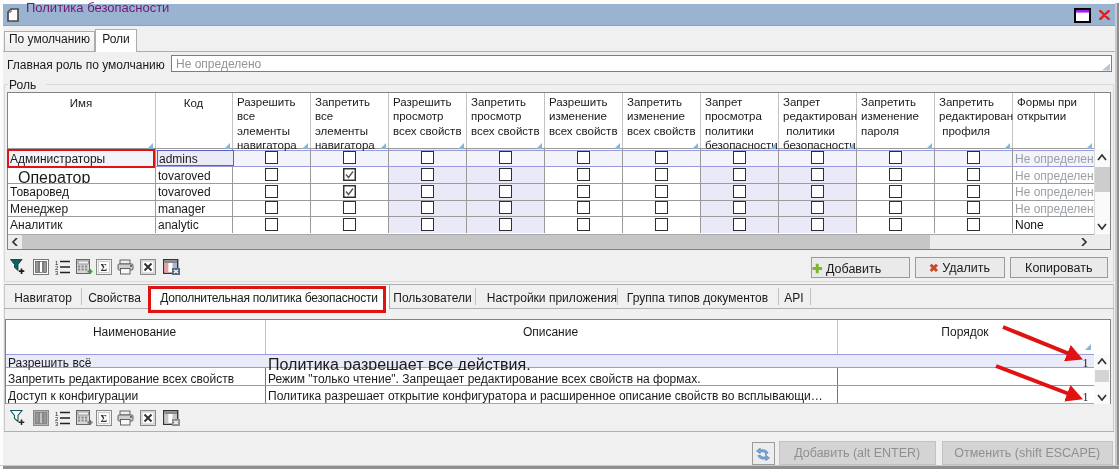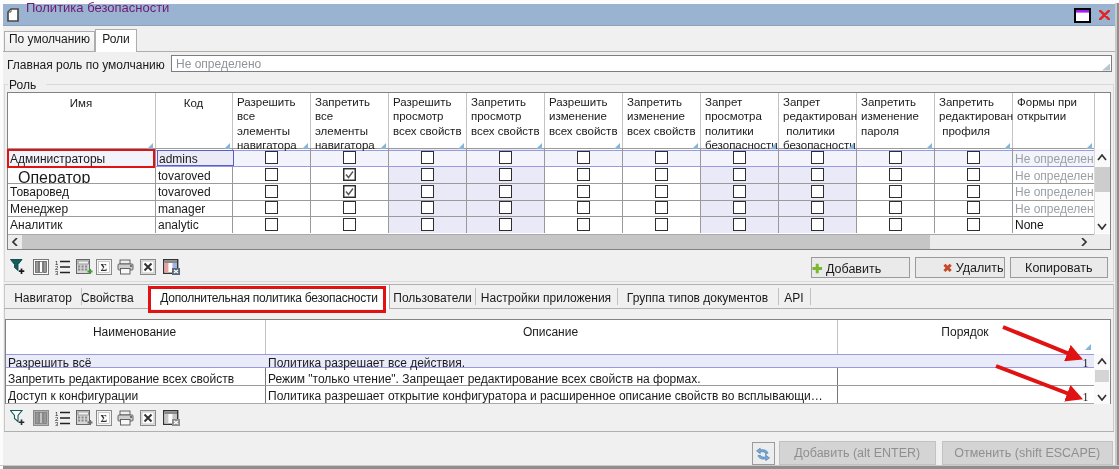--- a/index.html
+++ b/index.html
@@ -269,34 +269,34 @@
   </svg>
 <svg class="a" style="left:163px;top:259px" width="17" height="16" viewBox="0 0 17 16">
     <rect x="0.7" y="0.7" width="14" height="13.6" fill="#fff" stroke="#333" stroke-width="1.4"></rect>
     <rect x="1.4" y="1.4" width="12.6" height="2.6" fill="#888"></rect>
     <rect x="1.4" y="4" width="4" height="9.6" fill="#e8a0a0"></rect>
     <rect x="9.5" y="4" width="4.5" height="9.6" fill="#a0b4e8"></rect>
     <rect x="9" y="9" width="8" height="7" fill="#5a6a7a"></rect>
     <path d="M11 11 l4 3 m0 -3 l-4 3" stroke="#fff" stroke-width="1.4"></path>
   </svg>
 <div class="a" style="left:811px;top:257px;width:99px;height:20.5px;background:#eaeaea;border:1px solid #9a9a9a;font-size:12.5px;text-align:left;padding-top:3px"><span style="color:#7cb82f;font-weight:bold;font-size:12.5px">✚</span> Добавить</div>
-<div class="a" style="left:914.5px;top:257px;width:90px;height:20.5px;background:#eaeaea;border:1px solid #9a9a9a;font-size:12.5px;text-align:right;padding-top:3px"><span style="color:#c64a2a;font-weight:bold;font-size:11.5px">✖</span> Удалить</div>
+<div class="a" style="left:914.5px;top:257px;width:90px;height:20.5px;background:#eaeaea;border:1px solid #9a9a9a;font-size:12.5px;text-align:center;padding-top:3px"><span style="color:#c64a2a;font-weight:bold;font-size:11.5px">✖</span> Удалить</div>
 <div class="a" style="left:1010px;top:257px;width:97.5px;height:20.5px;background:#eaeaea;border:1px solid #9a9a9a;font-size:12.5px;text-align:center;padding-top:3px">Копировать</div>
 <div class="a" style="left:4px;top:283.5px;width:1110px;height:1px;background:#b0b0b0"></div>
 <div class="a" style="left:4px;top:283.5px;width:1px;height:147px;background:#c9c9c9"></div>
 <div class="a" style="left:1113px;top:283.5px;width:1px;height:147px;background:#c9c9c9"></div>
 <div class="a" style="left:4px;top:430.5px;width:1110px;height:1px;background:#b0b0b0"></div>
 <div class="a" style="left:4px;top:307.8px;width:144px;height:1px;background:#b0b0b0"></div>
 <div class="a" style="left:390px;top:307.8px;width:724px;height:1px;background:#b0b0b0"></div>
 <div class="a" style="left:148px;top:284.5px;width:242px;height:24px;background:#fff;border-left:1px solid #b0b0b0;border-right:1px solid #b0b0b0"></div>
 <div class="a" style="left:5px;top:290.5px;width:76px;height:14px;text-align:center;font-size:12px;white-space:nowrap">Навигатор</div>
-<div class="a" style="left:81px;top:290.5px;width:67px;height:14px;font-size:12px;white-space:nowrap">Свойства</div>
+<div class="a" style="left:81px;top:290.5px;width:67px;height:14px;text-align:center;font-size:12px;white-space:nowrap">Свойства</div>
 <div class="a" style="left:148px;top:290.5px;width:242px;height:14px;text-align:center;font-size:12px;white-space:nowrap;letter-spacing:-0.25px">Дополнительная политика безопасности</div>
 <div class="a" style="left:390px;top:290.5px;width:85px;height:14px;text-align:center;font-size:12px;white-space:nowrap">Пользователи</div>
-<div class="a" style="left:475px;top:290.5px;width:142px;height:14px;text-align:center;font-size:12px;white-space:nowrap">Настройки приложения</div>
+<div class="a" style="left:475px;top:290.5px;width:142px;height:14px;text-align:right;font-size:12px;white-space:nowrap">Настройки приложения</div>
 <div class="a" style="left:617px;top:290.5px;width:161px;height:14px;text-align:center;font-size:12px;white-space:nowrap">Группа типов документов</div>
 <div class="a" style="left:778px;top:290.5px;width:32px;height:14px;text-align:center;font-size:12px;white-space:nowrap">API</div>
 <div class="a" style="left:81px;top:288px;width:1px;height:17px;background:#c2c2c2"></div>
 <div class="a" style="left:475px;top:288px;width:1px;height:17px;background:#c2c2c2"></div>
 <div class="a" style="left:617px;top:288px;width:1px;height:17px;background:#c2c2c2"></div>
 <div class="a" style="left:778px;top:288px;width:1px;height:17px;background:#c2c2c2"></div>
 <div class="a" style="left:810px;top:288px;width:1px;height:17px;background:#c2c2c2"></div>
 <div class="a" style="left:148px;top:285.8px;width:238px;height:27px;border:3px solid #e01212"></div>
 <div class="a" style="left:4.5px;top:318.6px;width:1106.0px;height:85.19999999999999px;background:#fff;border:1px solid #828282"></div>
 <div class="a" style="left:264.5px;top:319.6px;width:1px;height:34px;background:#c3c3c3"></div>
@@ -307,21 +307,21 @@
 <div class="a" style="left:4.5px;top:324.5px;width:260px;height:14px;text-align:center;font-size:12px">Наименование</div>
 <div class="a" style="left:264.5px;top:324.5px;width:572px;height:14px;text-align:center;font-size:12px">Описание</div>
 <div class="a" style="left:836.5px;top:324.5px;width:257px;height:14px;text-align:center;font-size:12px">Порядок</div>
 <svg class="a" style="left:1085px;top:344px" width="6" height="6" viewBox="0 0 6 6">
     <path d="M6 0 L6 6 L0 6 z" fill="#88b6d8"></path>
   </svg>
 <div class="a" style="left:5.5px;top:353.8px;width:1088px;height:14.2px;background:#eaebf8;border-top:1.4px solid #9a9ae0;border-bottom:1.4px solid #9a9ae0"></div>
 <div class="a" style="left:5.5px;top:385.3px;width:1088px;height:1px;background:#9b9b9b"></div>
 <div class="a" style="left:5.5px;top:402.6px;width:1088px;height:1px;background:#a9a9a9"></div>
 <div class="a" style="left:8px;top:356.2px;width:254px;height:14px;font-size:12px;white-space:nowrap">Разрешить всё</div>
-<div class="a" style="left:268px;top:356.2px;width:566px;height:14px;font-size:12px;white-space:nowrap;overflow:hidden">Политика разрешает все действия.</div>
+<div class="a" style="left:268px;top:356.2px;width:566px;height:14px;font-size:16px;white-space:nowrap;overflow:hidden">Политика разрешает все действия.</div>
 <div class="a" style="left:8px;top:371.5px;width:254px;height:14px;font-size:12px;white-space:nowrap">Запретить редактирование всех свойств</div>
 <div class="a" style="left:268px;top:371.5px;width:566px;height:14px;font-size:12px;white-space:nowrap;overflow:hidden">Режим "только чтение". Запрещает редактирование всех свойств на формах.</div>
 <div class="a" style="left:8px;top:388.6px;width:254px;height:14px;font-size:12px;white-space:nowrap">Доступ к конфигурации</div>
 <div class="a" style="left:268px;top:388.6px;width:566px;height:14px;font-size:12px;white-space:nowrap;overflow:hidden">Политика разрешает открытие конфигуратора и расширенное описание свойств во всплывающи…</div>
 <div class="a" style="left:836.5px;top:356.2px;width:252px;height:14px;text-align:right;font-size:12px;font-family:'Liberation Serif',serif">1</div>
 <div class="a" style="left:836.5px;top:390.4px;width:252px;height:14px;text-align:right;font-size:12px;font-family:'Liberation Serif',serif">1</div>
 <div class="a" style="left:1093.5px;top:353.8px;width:16px;height:50px;background:#fafafa"></div>
 <svg class="a" style="left:1097px;top:357.5px" width="10" height="7" viewBox="0 0 10 7">
     <path d="M1 6 L5 1 L9 6" stroke="#333" stroke-width="1.7" fill="none"></path>
   </svg>

